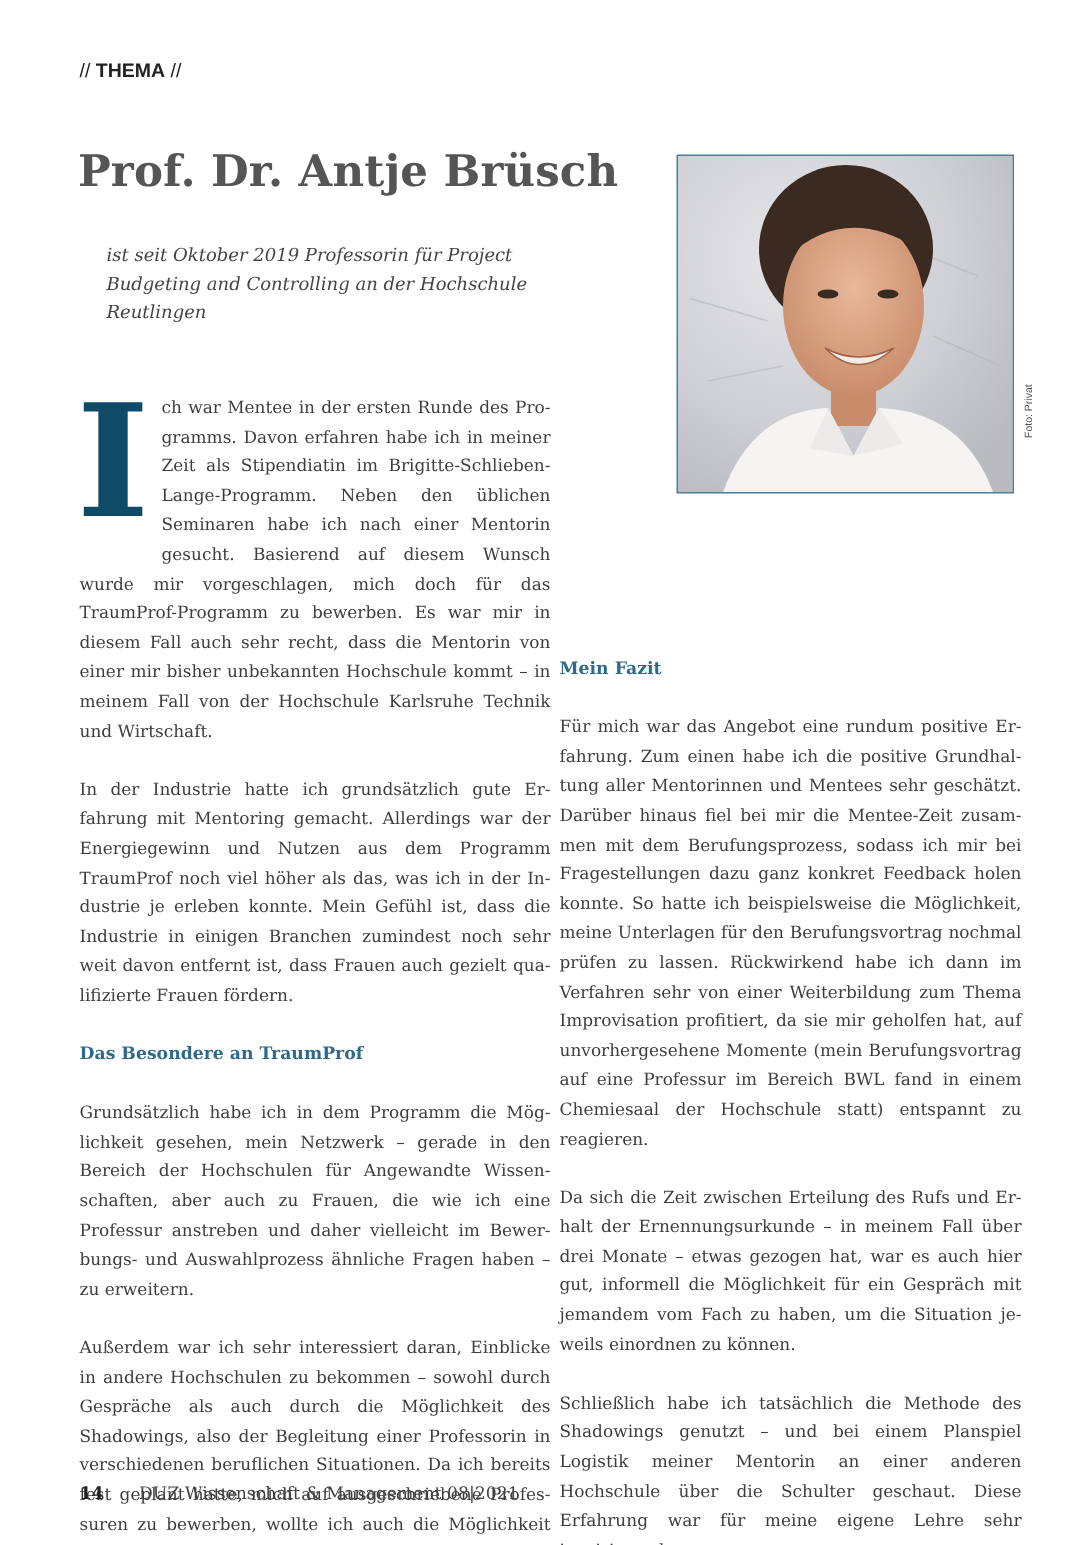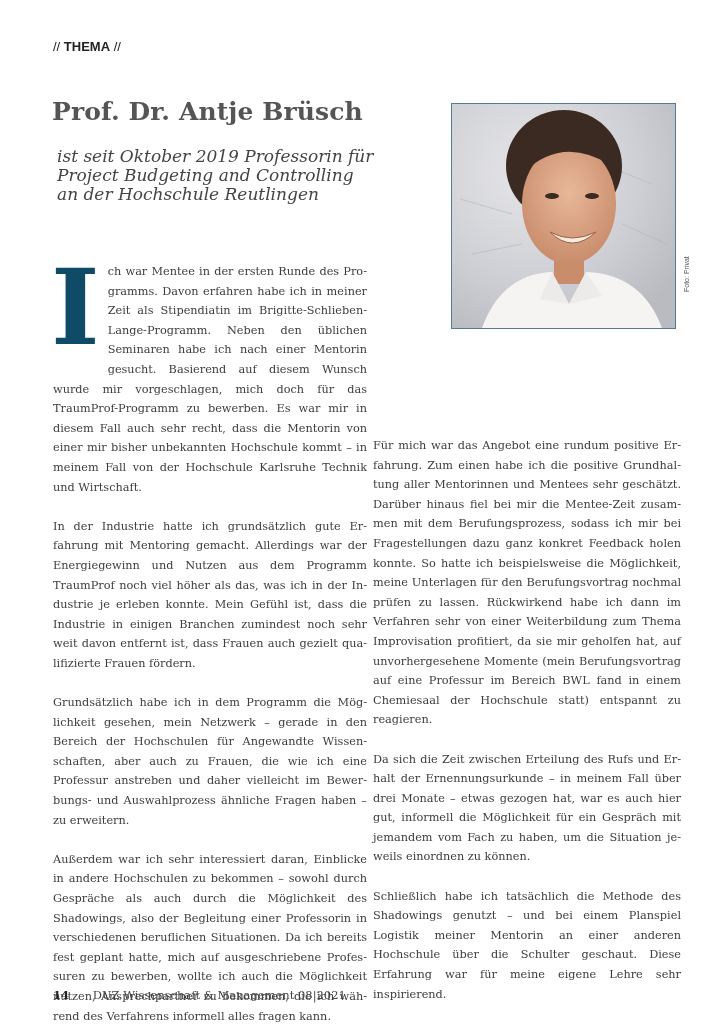--- a/index.html
+++ b/index.html
@@ -9,26 +9,26 @@
       color: #3a3a3a;
     }
     .kicker {
       position: absolute; left: 53px; top: 39px;
       font-family: Liberation Sans, sans-serif; font-size: 13px; color: #222;
     }
     .kicker b { font-weight: bold; }
     .title {
       position: absolute; left: 52px; top: 97px; margin: 0;
       font-family: "DejaVu Serif", serif; font-weight: bold;
-      font-size: 25px; color: #555555; letter-spacing: 0.1px;
+      font-size: 29px; color: #555555; letter-spacing: 0.1px;
     }
     .subtitle {
-      position: absolute; left: 53px; top: 143px; width: 320px; margin: 4px;
+      position: absolute; left: 53px; top: 143px; width: 320px; margin: 18px;
       font-family: "DejaVu Serif", serif; font-style: italic;
-      font-size: 17px; line-height: 19px; color: #444;
+      font-size: 12px; line-height: 19px; color: #444;
     }
     .col {
       position: absolute; width: 314px;
       font-family: "DejaVu Serif", serif; font-size: 11.3px; line-height: 19.6px;
       color: #3d3d3d; text-align: justify; hyphens: manual;
     }
     .col-left { left: 53px; top: 262px; }
     .col-right { left: 373px; top: 436px; width: 308px; }
     .col p { margin: 0 0 19.6px 0; }
     .col h3 {
@@ -93,25 +93,27 @@
     <path d="M30 224 Q50 170 100 168 L117 200 L134 168 Q190 170 210 224 Z" fill="#f6f4f2"></path>
     <path d="M100 168 L88 195 L117 200 Z" fill="#ecebe9"></path>
     <path d="M134 168 L150 192 L117 200 Z" fill="#ecebe9"></path>
   </svg>
 </div>
 <div class="credit">Foto: Privat</div>
 
 <div class="col col-left">
   <p><span class="dropcap">I</span><span>ch war Mentee in der ersten Runde des Pro­gramms. Davon erfahren habe ich in meiner Zeit als Stipendiatin im Brigitte-Schlieben-Lan­ge-Programm. Neben den üblichen Seminaren habe ich nach einer Mentorin gesucht. Basie­rend auf diesem Wunsch wurde mir vorgeschlagen, mich doch für das TraumProf-Programm zu bewer­ben. Es war mir in diesem Fall auch sehr recht, dass die Mentorin von einer mir bisher unbekannten Hochschule kommt – in meinem Fall von der Hoch­schule Karlsruhe Technik und Wirtschaft.</span></p>
   <p>In der Industrie hatte ich grundsätzlich gute Er­fahrung mit Mentoring gemacht. Allerdings war der Energiegewinn und Nutzen aus dem Programm TraumProf noch viel höher als das, was ich in der In­dustrie je erleben konnte. Mein Gefühl ist, dass die Industrie in einigen Branchen zumindest noch sehr weit davon entfernt ist, dass Frauen auch gezielt qua­lifizierte Frauen fördern.</p>
+  <h3>Das Besondere an TraumProf</h3>
   <p>Grundsätzlich habe ich in dem Programm die Mög­lichkeit gesehen, mein Netzwerk – gerade in den Bereich der Hochschulen für Angewandte Wissen­schaften, aber auch zu Frauen, die wie ich eine Professur anstreben und daher vielleicht im Bewer­bungs- und Auswahlprozess ähnliche Fragen haben – zu erweitern.</p>
   <p>Außerdem war ich sehr interessiert daran, Einbli­cke in andere Hochschulen zu bekommen – sowohl durch Gespräche als auch durch die Möglichkeit des Shadowings, also der Begleitung einer Professorin in verschiedenen beruflichen Situationen. Da ich bereits fest geplant hatte, mich auf ausgeschriebene Profes­suren zu bewerben, wollte ich auch die Möglichkeit nutzen, Ansprechpartner zu bekommen, die ich wäh­rend des Verfahrens informell alles fragen kann.</p>
 </div>
 
 <div class="col col-right">
+  <h3>Mein Fazit</h3>
   <p>Für mich war das Angebot eine rundum positive Er­fahrung. Zum einen habe ich die positive Grundhal­tung aller Mentorinnen und Mentees sehr geschätzt. Darüber hinaus fiel bei mir die Mentee-Zeit zusam­men mit dem Berufungsprozess, sodass ich mir bei Fragestellungen dazu ganz konkret Feedback holen konnte. So hatte ich beispielsweise die Möglichkeit, meine Unterlagen für den Berufungsvortrag noch­mal prüfen zu lassen. Rückwirkend habe ich dann im Verfahren sehr von einer Weiterbildung zum Thema Improvisation profitiert, da sie mir geholfen hat, auf unvorhergesehene Momente (mein Berufungsvor­trag auf eine Professur im Bereich BWL fand in ei­nem Chemiesaal der Hochschule statt) entspannt zu reagieren.</p>
   <p>Da sich die Zeit zwischen Erteilung des Rufs und Er­halt der Ernennungsurkunde – in meinem Fall über drei Monate – etwas gezogen hat, war es auch hier gut, informell die Möglichkeit für ein Gespräch mit jemandem vom Fach zu haben, um die Situation je­weils einordnen zu können.</p>
   <p>Schließlich habe ich tatsächlich die Methode des Sha­dowings genutzt – und bei einem Planspiel Logistik meiner Mentorin an einer anderen Hochschule über die Schulter geschaut. Diese Erfahrung war für meine eigene Lehre sehr inspirierend.</p>
 </div>
 
 <div class="footer">
   <span class="pg">14</span>
   <span>DUZ Wissenschaft &amp; Management</span>
   <span>08|2021</span>
 </div>

